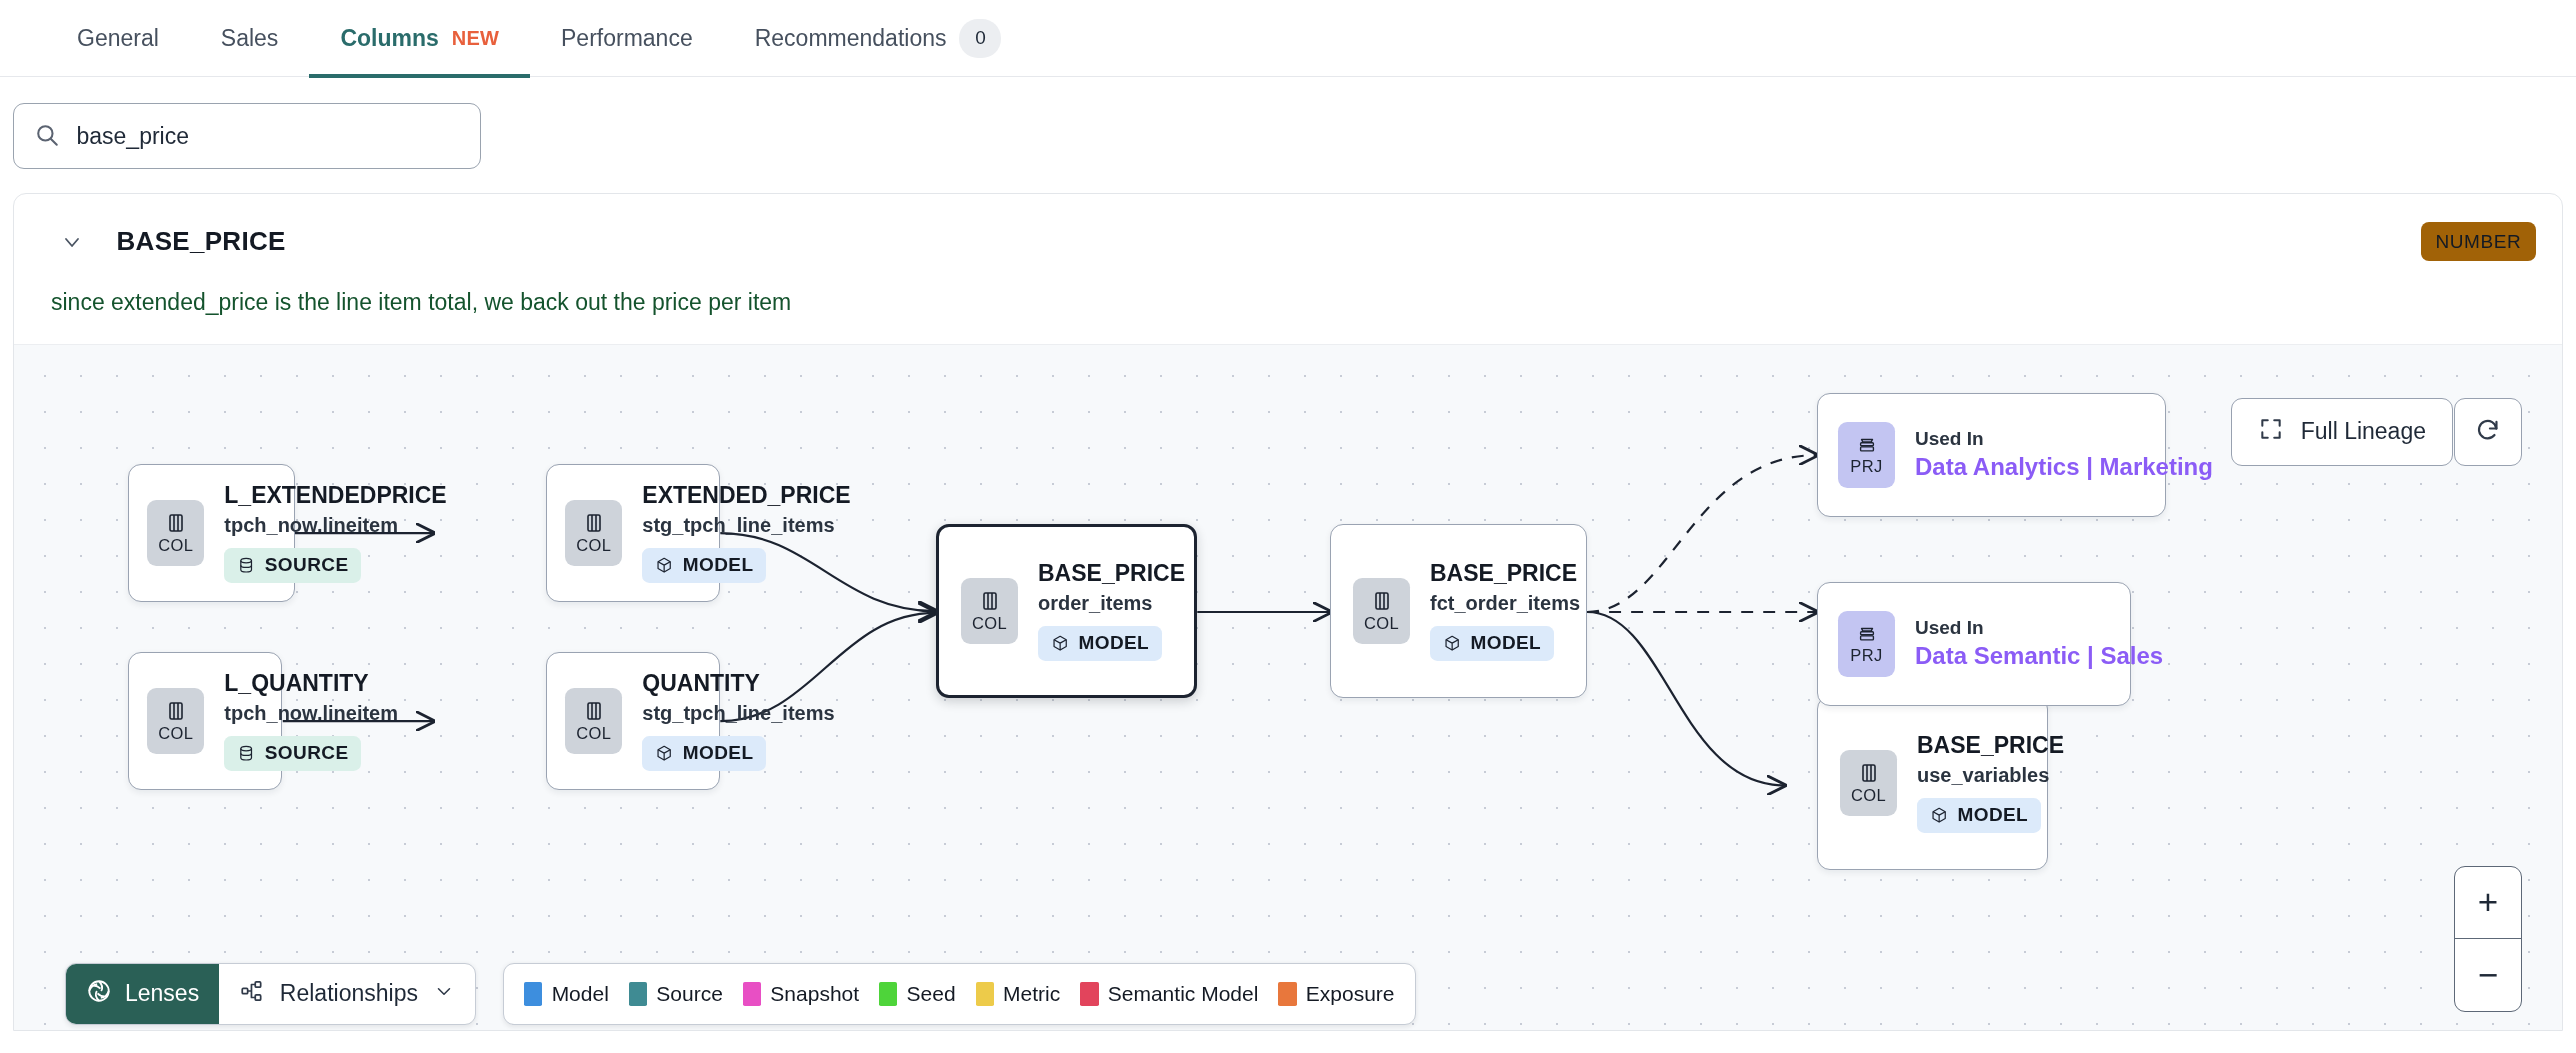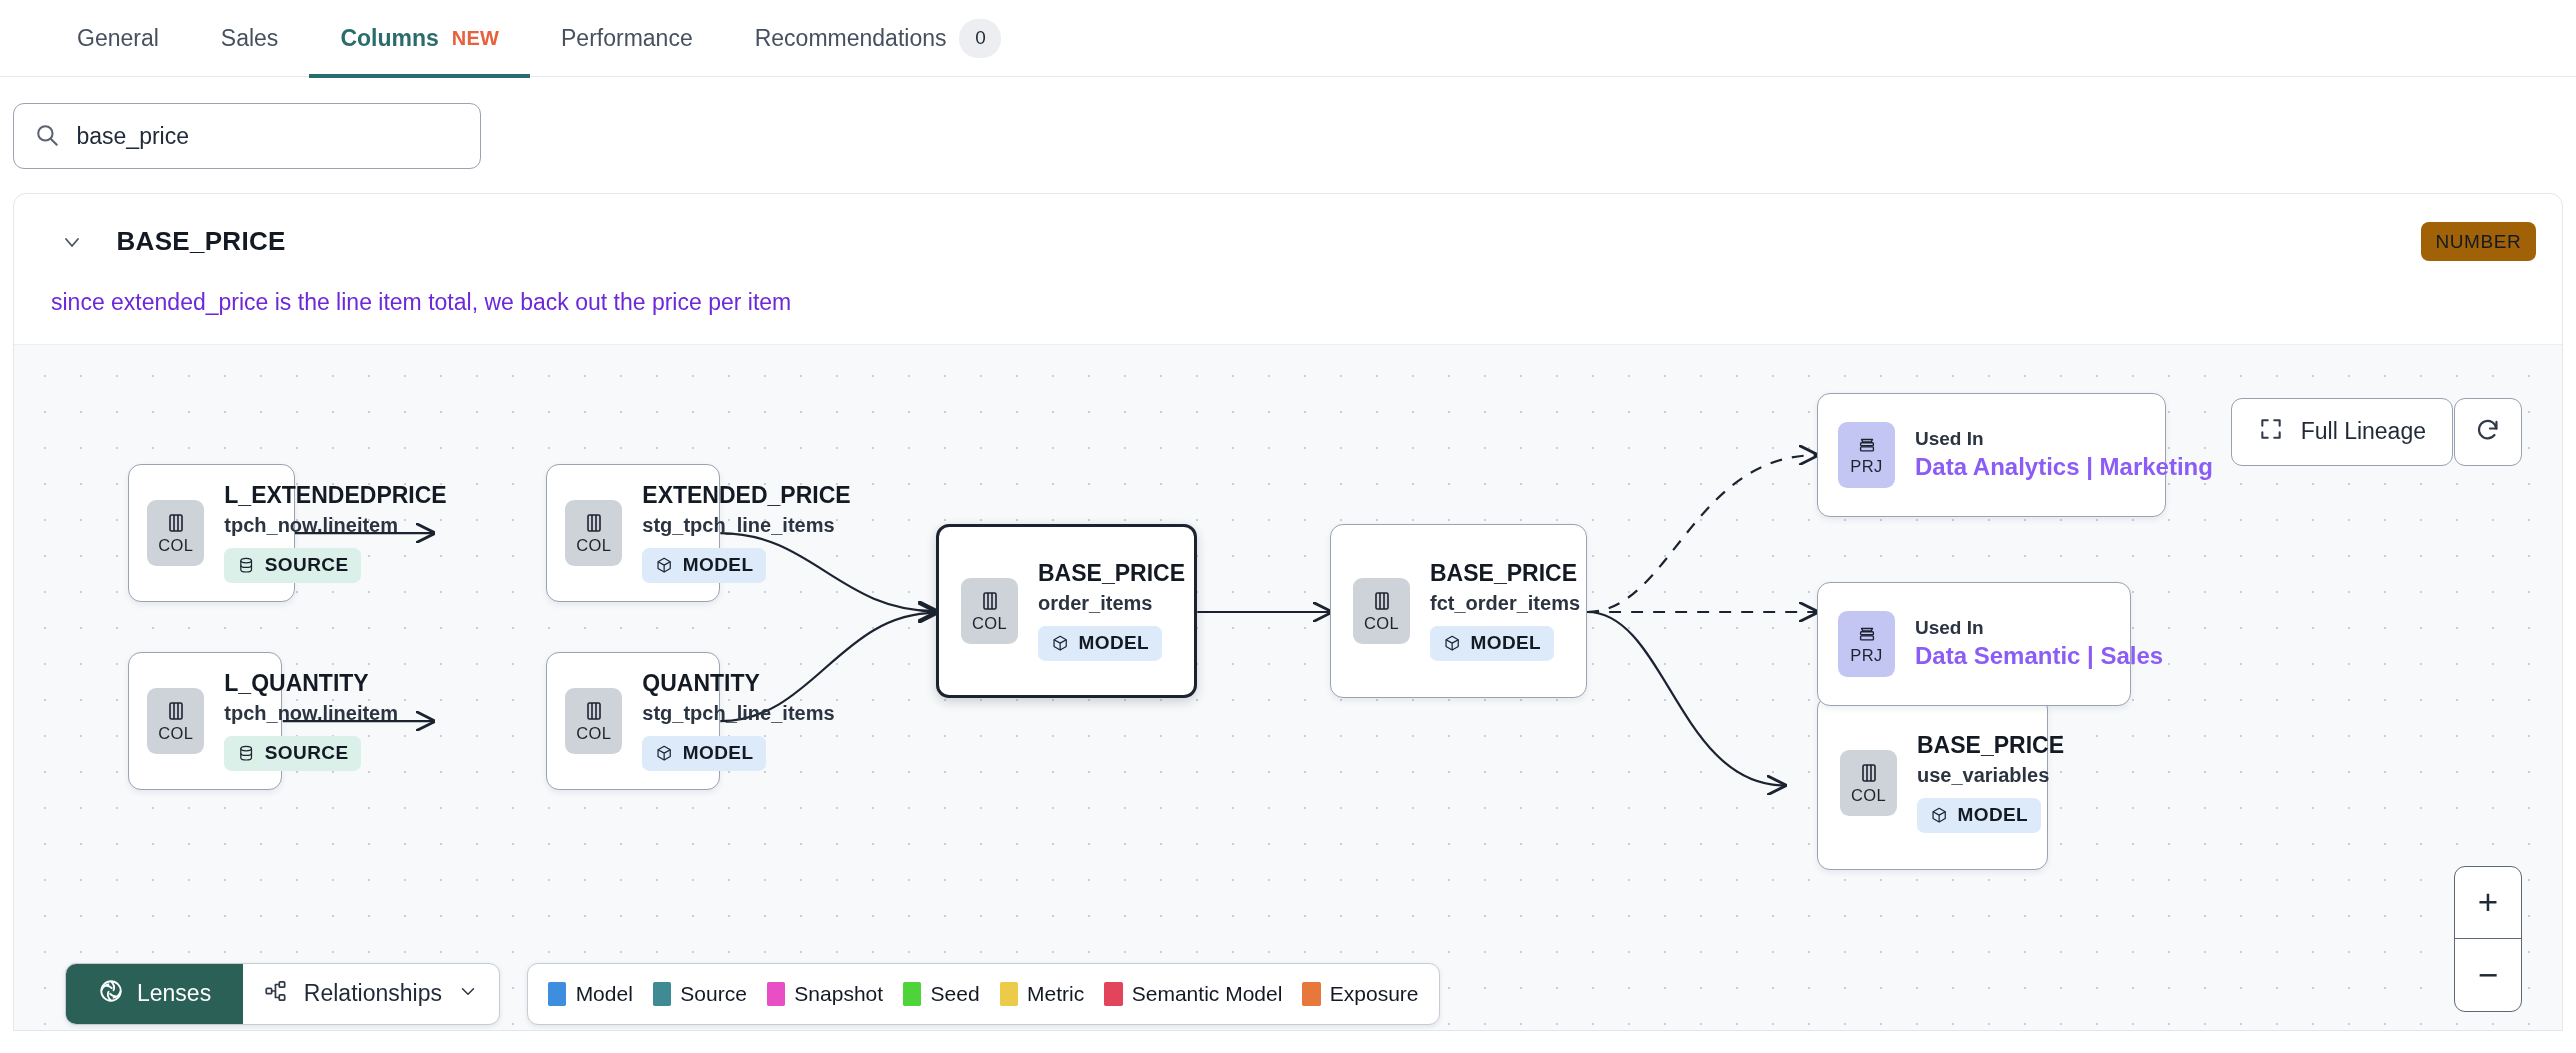--- a/index.html
+++ b/index.html
@@ -113,21 +113,21 @@
     margin-left: auto;
     background: #a16207;
     color: #141a24;
     font-size: 19px;
     border-radius: 8px;
     padding: 8.3px 14.7px;
     letter-spacing: 0.6px;
   }
   .card-desc {
     font-size: 23px;
-    color: #6d28d9;
+    color: #14532d;
     padding: 0 44px 27.5px 37px;
   }
 
   
   .canvas {
     position: relative;
     height: 734px;
     background-color: #f7f9fb;
     background-image: radial-gradient(#c7ccd6 1.5px, transparent 1.5px);
     background-size: 36px 36px;
@@ -271,21 +271,21 @@
     border: 1.8px solid #c6ccd5;
     border-radius: 11px;
     overflow: hidden;
     background: #fff;
     box-shadow: 0 1.8px 5.5px rgba(20,26,36,.09);
   }
   .seg-lenses {
     background: #2a6056;
     color: #fff;
     display: flex; align-items: center; gap: 13px;
-    padding: 0 32px;
+    padding: 0 20px;
     font-size: 23px;
     cursor: pointer;
   }
   .seg-rel {
     display: flex; align-items: center; gap: 14.7px;
     padding: 0 20px;
     font-size: 23px;
     color: #1f2937;
     cursor: pointer;
     border-radius: 18px;

